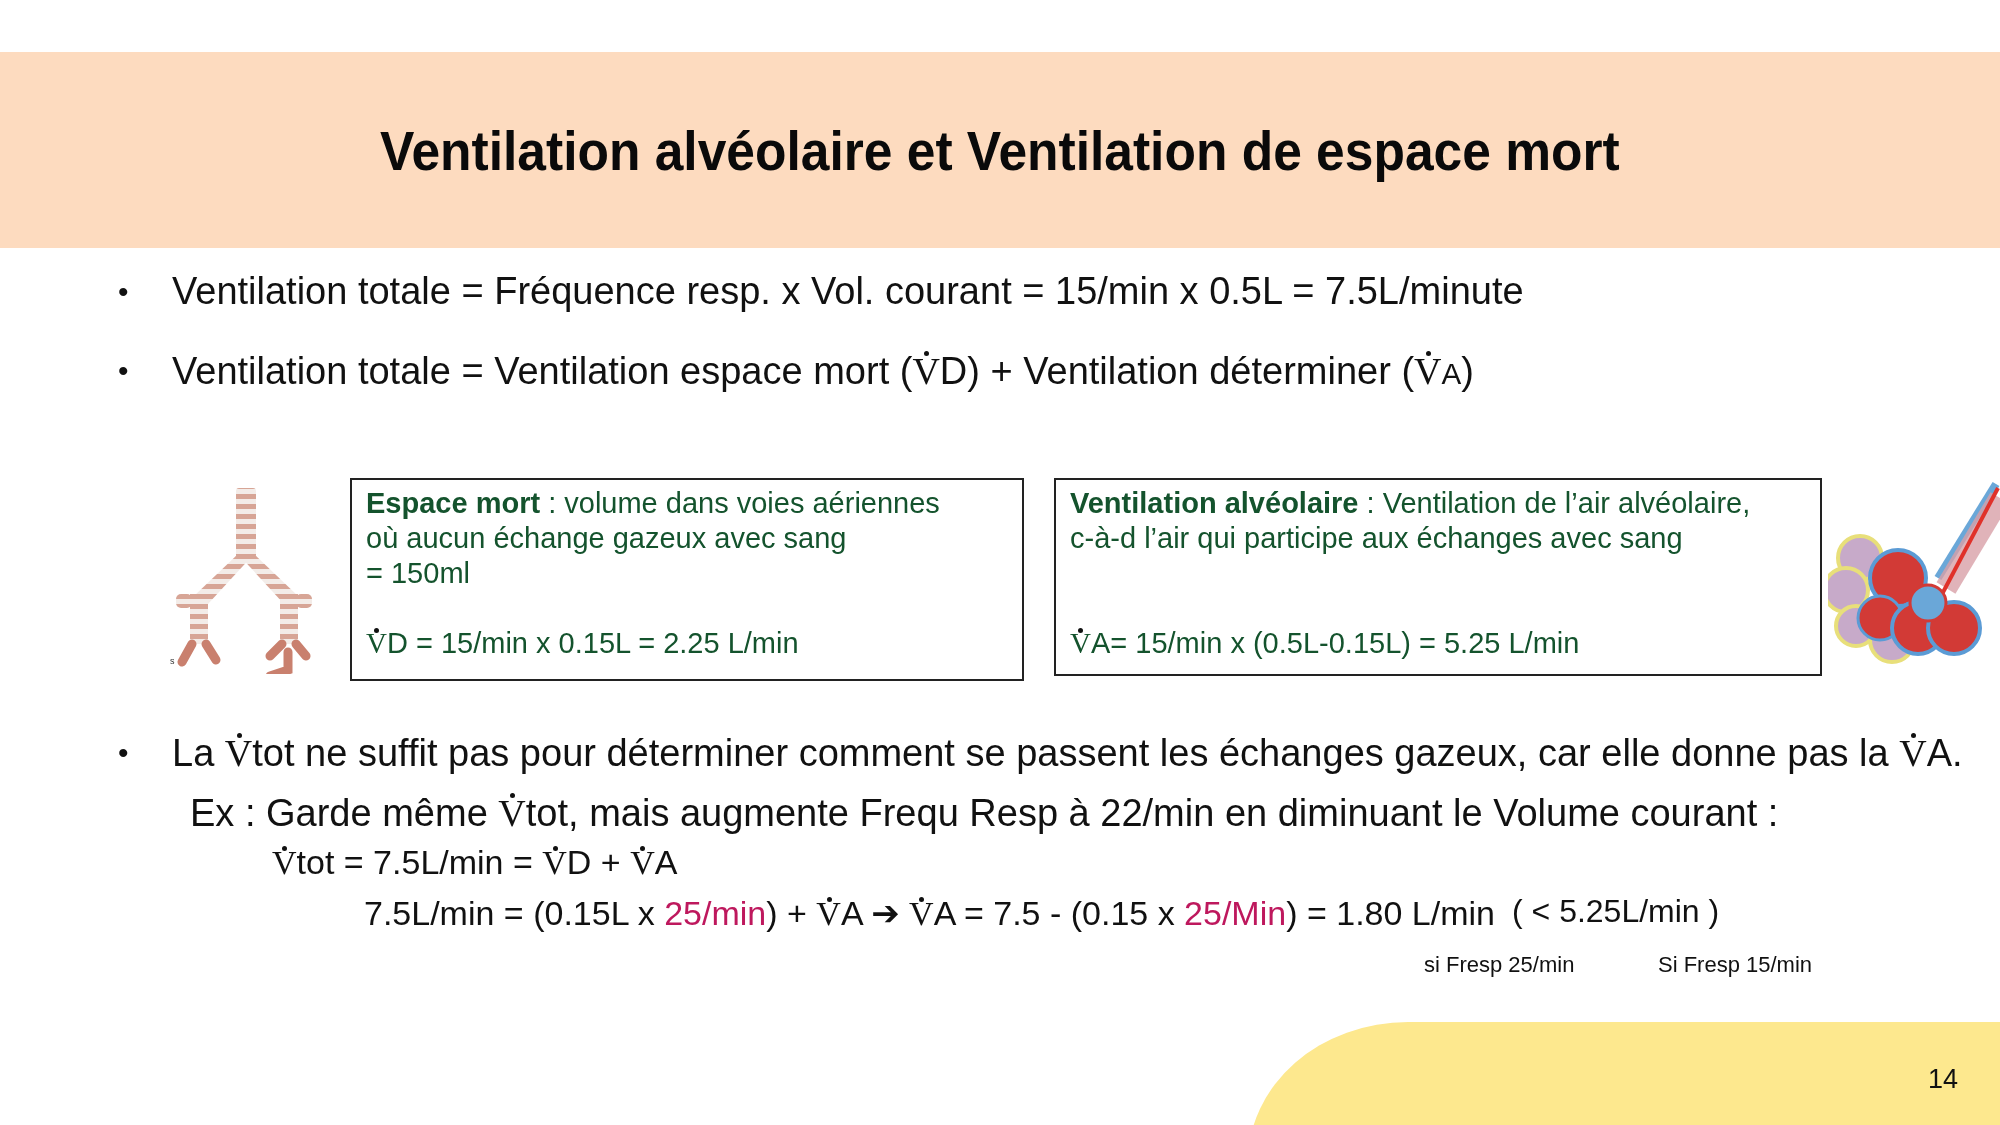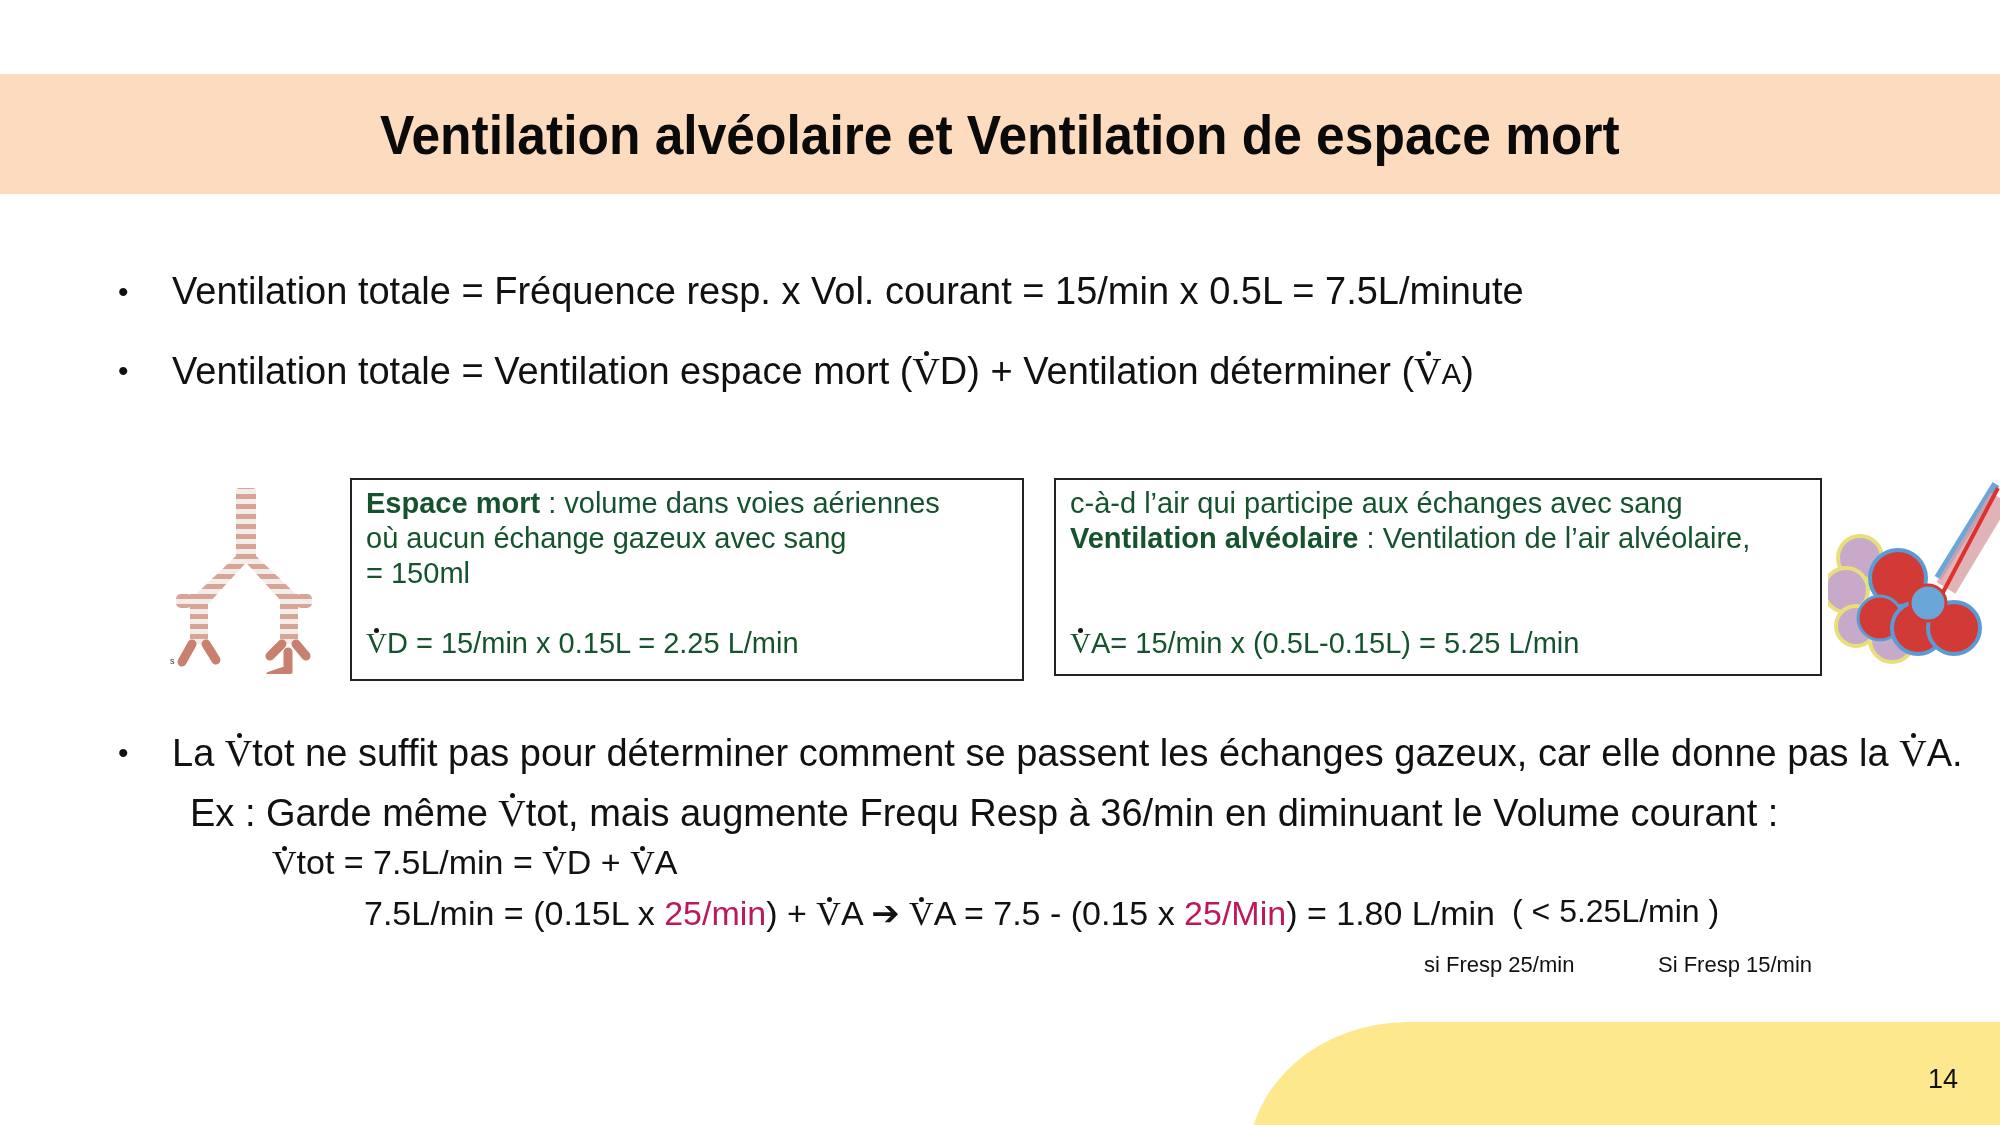--- a/index.html
+++ b/index.html
@@ -2,21 +2,21 @@
 <html><head>
 <meta charset="utf-8">
 <style>
   html, body { margin:0; padding:0; }
   body {
     width:2000px; height:1125px; position:relative; overflow:hidden;
     background:#ffffff; color:#111;
     font-family:"Liberation Sans", "DejaVu Sans", sans-serif;
   }
   .title-band {
-    position:absolute; left:0; top:74px; width:2000px; height:120px;
+    position:absolute; left:0; top:52px; width:2000px; height:196px;
     background:#fddbbf;
     display:flex; align-items:center; justify-content:center;
   }
   .title-band h1 {
     margin:0; font-size:56px; font-weight:700; color:#0a0a0a; letter-spacing:0px;
     transform:scaleX(0.92);
   }
   .line { position:absolute; font-size:38px; white-space:nowrap; color:#111; }
   .bullet { position:absolute; font-size:30px; }
   .vdot { position:relative; display:inline-block; font-family:"Liberation Serif", serif; }
@@ -77,22 +77,22 @@
 
 <div class="box" style="left:350px; top:478px; width:674px; height:203px;">
   <div><b>Espace mort</b><span> : volume dans voies aériennes</span></div>
   <div>où aucun échange gazeux avec sang</div>
   <div>= 150ml</div>
   <div style="height:35px;"></div>
   <div><span class="vdot">V</span><span>D = 15/min x 0.15L = 2.25 L/min</span></div>
 </div>
 
 <div class="box" style="left:1054px; top:478px; width:768px; height:198px;">
+  <div><b>Ventilation alvéolaire</b><span> : Ventilation de l’air alvéolaire,</span></div>
   <div>c-à-d l’air qui participe aux échanges avec sang</div>
-  <div><b>Ventilation alvéolaire</b><span> : Ventilation de l’air alvéolaire,</span></div>
   <div style="height:70px;"></div>
   <div><span class="vdot">V</span><span>A= 15/min x (0.5L-0.15L)  = 5.25 L/min</span></div>
 </div>
 
 <div class="img-wrap" style="left:1828px; top:478px; width:172px; height:200px;">
   <svg width="172" height="200" viewBox="0 0 172 200">
     <path d="M110 100 L168 6" stroke="#6aa7d8" stroke-width="8" fill="none"></path>
     <path d="M118 110 L172 20" stroke="#d8a0a8" stroke-width="22" fill="none" opacity="0.8"></path>
     <path d="M112 120 L170 10" stroke="#e0312a" stroke-width="4" fill="none"></path>
     <circle cx="32" cy="80" r="22" fill="#c7aac9" stroke="#e8df7a" stroke-width="4"></circle>
@@ -106,21 +106,21 @@
     <circle cx="100" cy="125" r="18" fill="#6aa7d8" stroke="#d23a36" stroke-width="3"></circle>
   </svg>
 </div>
 
 <span class="bullet" style="left:118px; top:736px;">•</span>
 <div class="line" style="left:172px; top:731px;">
   <span>La </span><span class="vdot">V</span><span>tot ne suffit pas pour déterminer comment se passent les échanges gazeux, car elle donne pas la </span><span class="vdot">V</span><span>A.</span>
 </div>
 
 <div class="line" style="left:190px; top:791px;">
-  <span>Ex :  Garde même </span><span class="vdot">V</span><span>tot, mais augmente Frequ Resp à 36/min en diminuant le Volume courant :</span>
+  <span>Ex :  Garde même </span><span class="vdot">V</span><span>tot, mais augmente Frequ Resp à 22/min en diminuant le Volume courant :</span>
 </div>
 
 <div class="line" style="left:272px; top:843px; font-size:34px;">
   <span class="vdot">V</span><span>tot = 7.5L/min =  </span><span class="vdot">V</span><span>D + </span><span class="vdot">V</span><span>A</span>
 </div>
 
 <div class="line" style="left:364px; top:893px; font-size:34px;">
   <span>7.5L/min = (0.15L x </span><span class="blue">25/min</span><span>) + </span><span class="vdot">V</span><span>A   </span><span>➔</span> <span class="vdot">V</span><span>A = 7.5 - (0.15 x </span><span class="blue">25/Min</span><span>) = 1.80 L/min</span>
 </div>
 <div class="line" style="left:1512px; top:893px; font-size:32px;">( &lt; 5.25L/min )</div>

